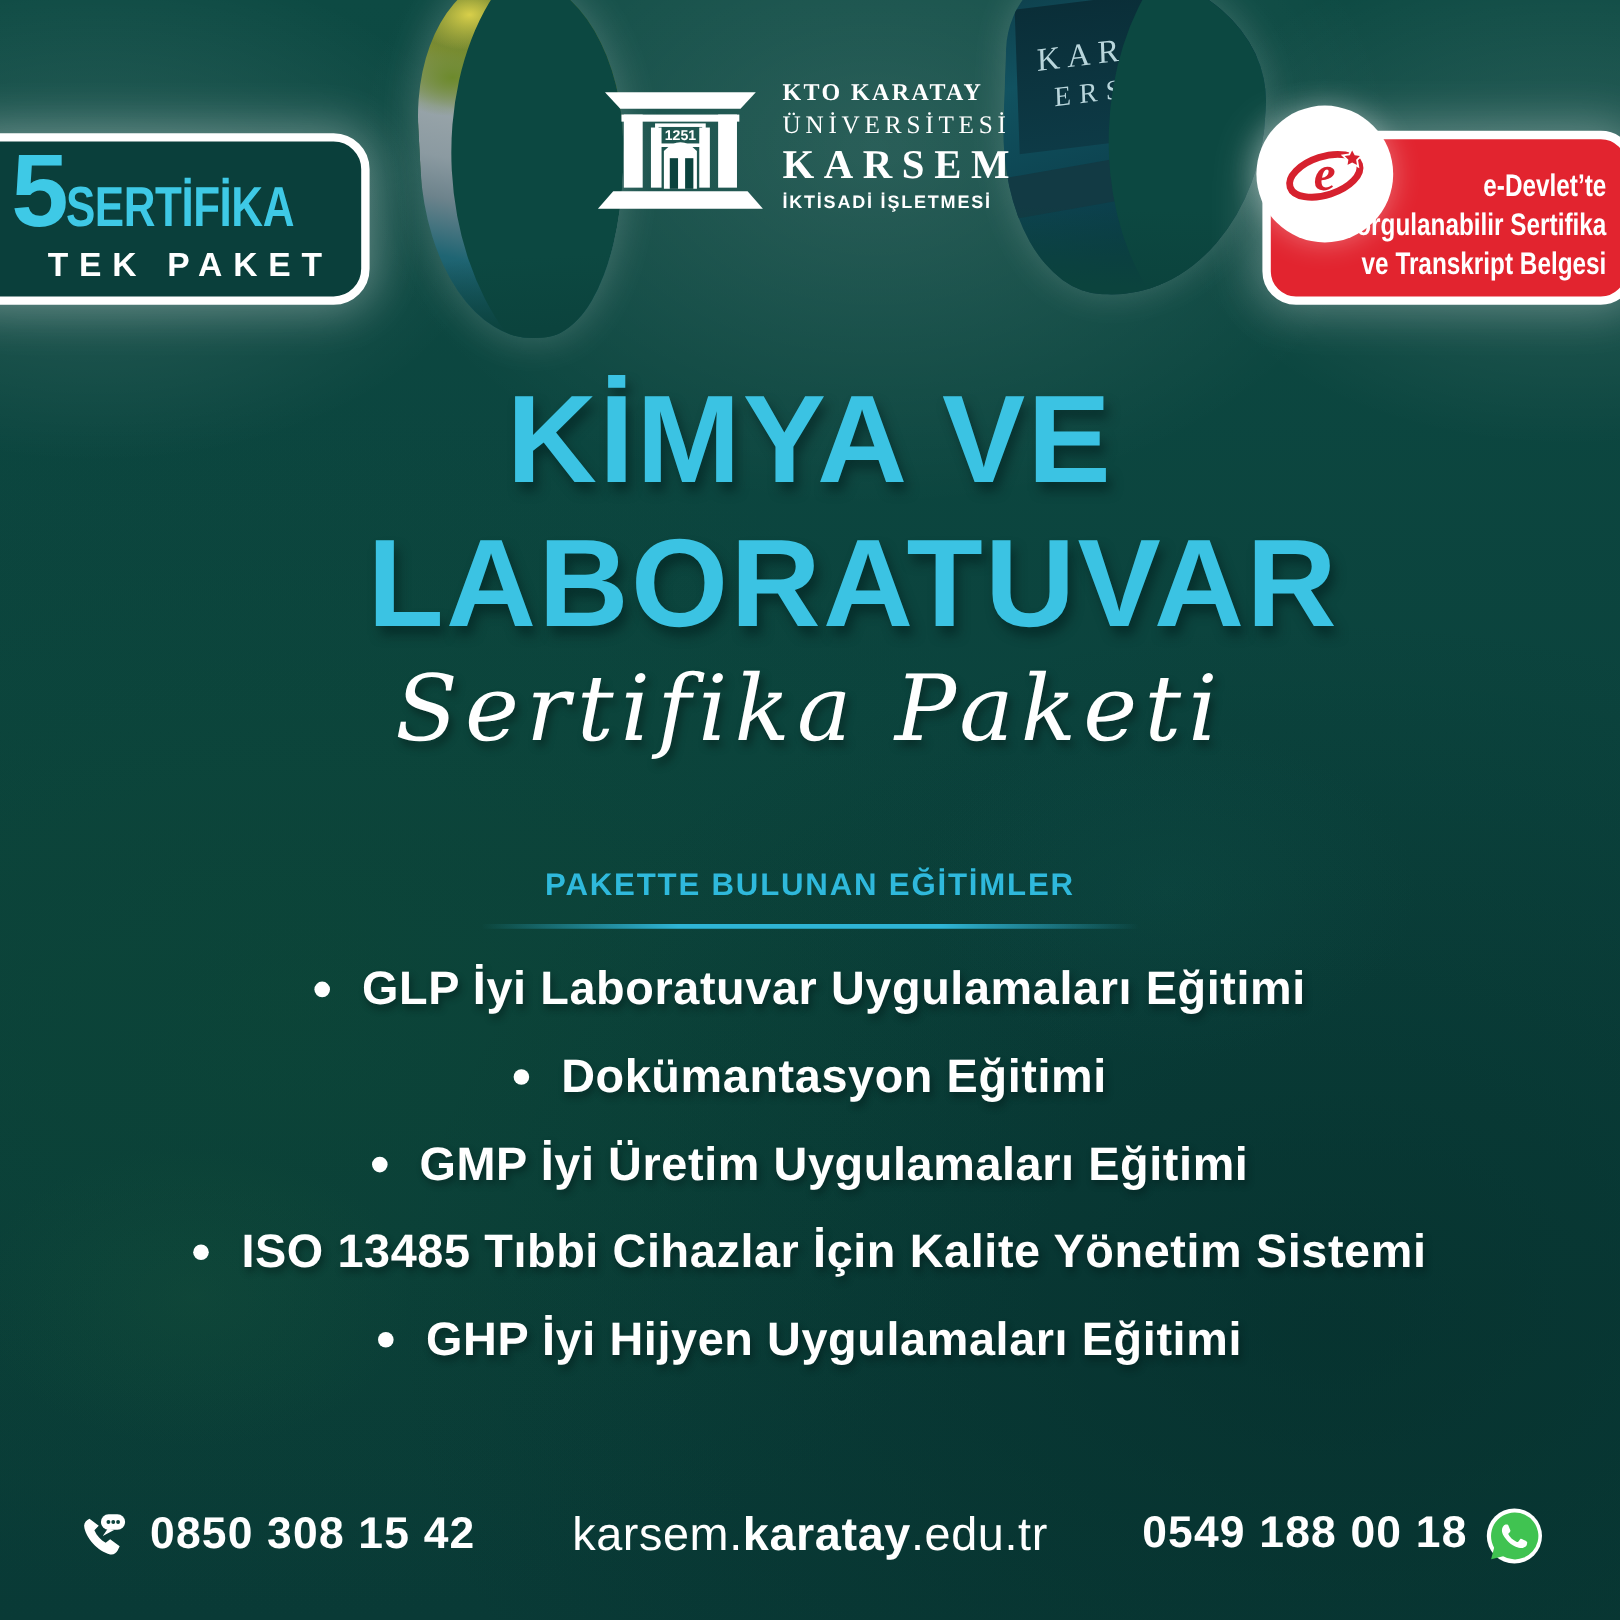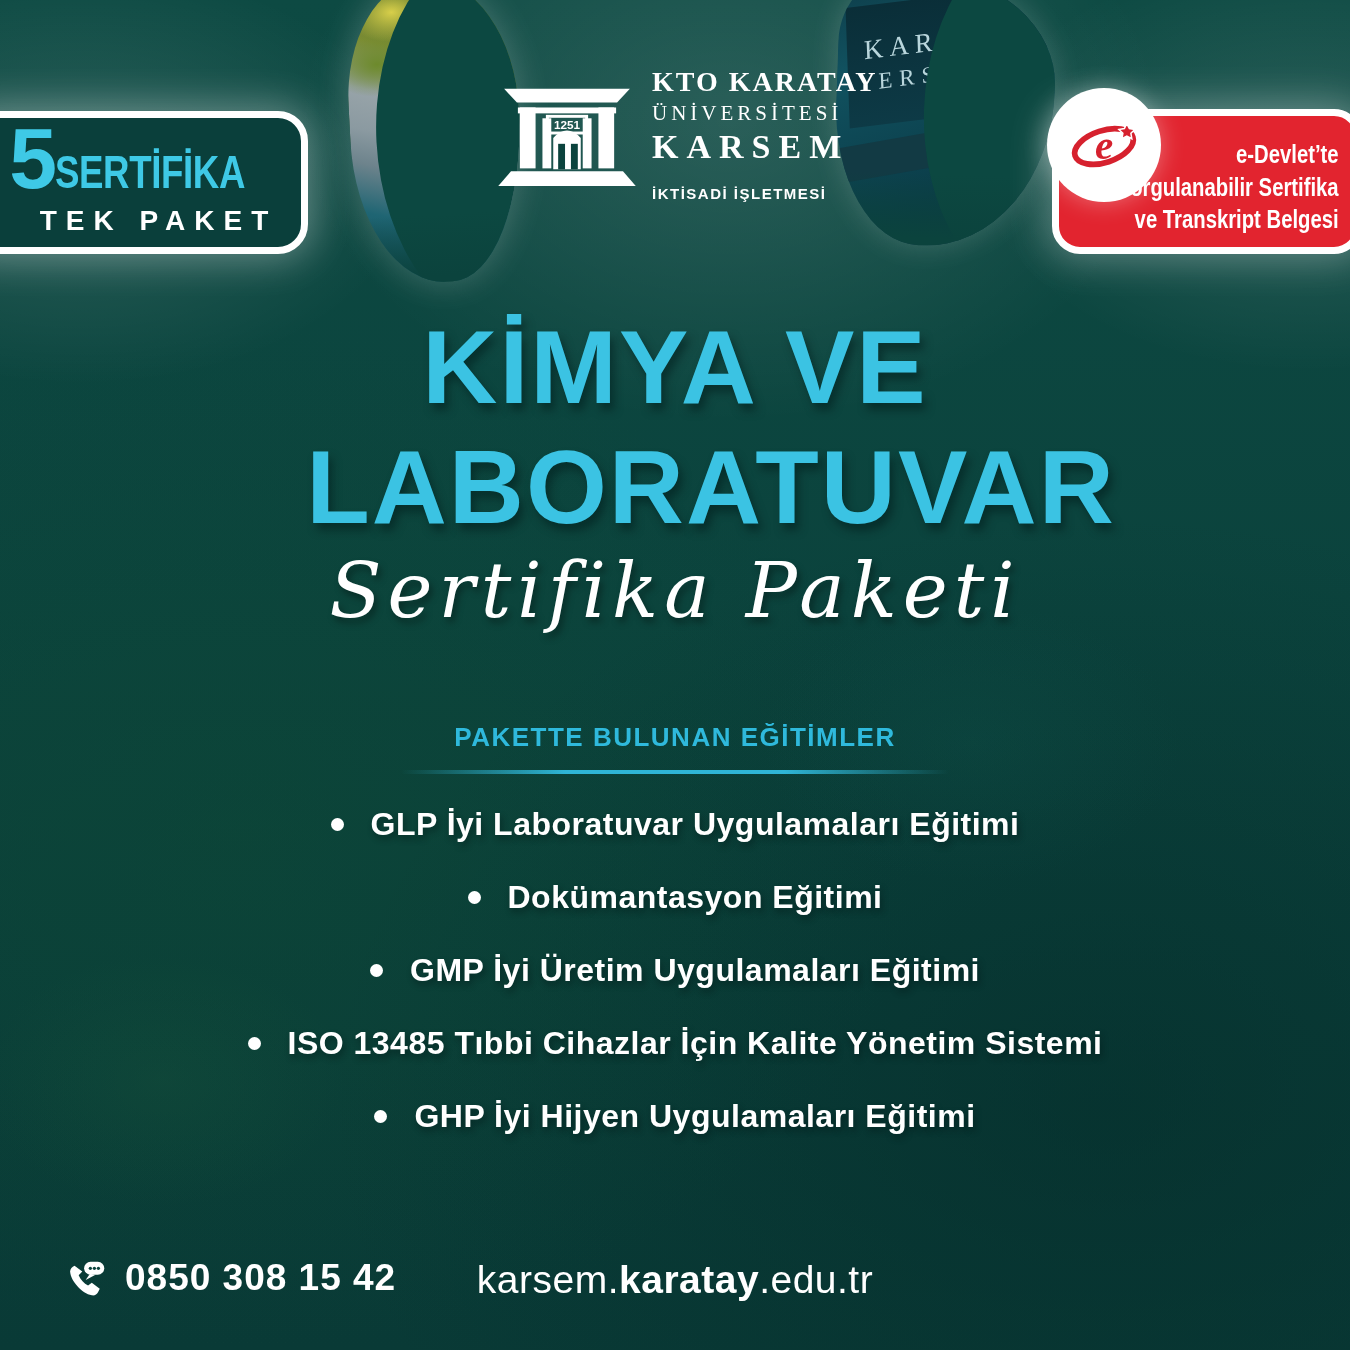--- a/index.html
+++ b/index.html
@@ -75,24 +75,24 @@
     display:flex;flex-direction:column;align-items:center;justify-content:center;
     padding-left:44px;box-sizing:border-box;
   }
   .bl-line1{display:flex;align-items:baseline;margin-top:-6px;}
   .bl-num{font-size:86px;font-weight:700;color:#3ec9e6;line-height:0.85;letter-spacing:-2px;}
   .bl-word{font-size:47px;font-weight:700;color:#3ec9e6;transform:scaleX(0.78);transform-origin:left bottom;letter-spacing:-0.5px;white-space:nowrap;}
   .bl-line2{font-size:28px;font-weight:700;color:#ffffff;letter-spacing:9px;margin-top:6px;white-space:nowrap;text-indent:9px;text-align:right;}
   
   .logo{position:absolute;left:498px;top:66px;display:flex;align-items:center;gap:16px;z-index:6;color:#fff;}
   .logo-text{display:flex;flex-direction:column;}
-  .lt1{font-family:"Liberation Serif",serif;font-size:28px;font-weight:600;letter-spacing:2px;white-space:nowrap;}
+  .lt1{font-family:"Liberation Serif",serif;font-size:20px;font-weight:600;letter-spacing:2px;white-space:nowrap;}
   .lt2{font-family:"Liberation Serif",serif;font-size:21px;letter-spacing:4px;margin-top:3px;white-space:nowrap;}
   .lt3{font-family:"Liberation Serif",serif;font-size:34px;font-weight:700;letter-spacing:8px;margin-top:2px;white-space:nowrap;}
-  .lt4{font-size:15px;font-weight:700;letter-spacing:1.5px;margin-top:19px;white-space:nowrap;}
+  .lt4{font-size:15px;font-weight:700;letter-spacing:1.5px;margin-top:3px;white-space:nowrap;}
   
   .badge-right{
     position:absolute;right:-12px;top:109px;width:310px;height:145px;z-index:5;
     background:#e2242f;border:7px solid #ffffff;border-radius:28px;
     box-shadow:0 0 38px 6px rgba(255,255,255,0.30);box-sizing:border-box;
   }
   .br-circle{
     position:absolute;left:-12px;top:-28px;width:114px;height:114px;border-radius:50%;
     background:#ffffff;display:flex;align-items:center;justify-content:center;
     box-shadow:0 0 24px rgba(255,255,255,0.35);
@@ -121,21 +121,21 @@
     color:#2fb9dc;font-weight:700;font-size:26px;letter-spacing:1.5px;
   }
   .sec-line{
     position:absolute;left:50%;top:770px;transform:translateX(-50%);z-index:4;
     width:548px;height:4px;border-radius:2px;
     background:linear-gradient(90deg, rgba(47,181,214,0) 0%, #2fb5d6 30%, #2fb5d6 70%, rgba(47,181,214,0) 100%);
   }
   .items{position:absolute;left:0;top:788px;width:100%;z-index:4;display:flex;flex-direction:column;}
   .item{
     height:73px;display:flex;align-items:center;justify-content:center;
-    color:#ffffff;font-weight:700;font-size:32px;letter-spacing:0.5px;
+    color:#ffffff;font-weight:700;font-size:39px;letter-spacing:0.5px;
     text-shadow:2px 4px 6px rgba(0,20,20,0.45);white-space:nowrap;
   }
   .bullet{width:13px;height:13px;border-radius:50%;background:#ffffff;margin-right:27px;flex:0 0 auto;}
   
   .footer{
     position:absolute;left:0;right:0;top:1248px;height:64px;z-index:4;
     display:flex;align-items:center;justify-content:space-between;
     padding:0 64px;color:#ffffff;
   }
   .f-left,.f-right{display:flex;align-items:flex-start;gap:15px;font-weight:700;font-size:37px;letter-spacing:1px;white-space:nowrap;}
@@ -250,15 +250,23 @@
         <path d="M27 17.5 l-4.4 6.5 9.8-5.2 z" fill="#ffffff"></path>
         <circle cx="27.5" cy="11.8" r="1.7" fill="#0b433d"></circle>
         <circle cx="31.7" cy="11.8" r="1.7" fill="#0b433d"></circle>
         <circle cx="35.9" cy="11.8" r="1.7" fill="#0b433d"></circle>
       </svg>
       <span>0850 308 15 42</span>
     </div>
     <div class="f-site">
       <span>karsem.</span><b>karatay</b><span>.edu.tr</span>
     </div>
+    <div class="f-right">
+      <span>0549 188 00 18</span>
+      <svg class="icon-svg" width="48" height="48" viewBox="0 0 48 48">
+        <circle cx="24" cy="24" r="23" fill="#ffffff"></circle>
+        <path d="M24 4.5a19.5 19.5 0 0 0-16.9 29.2L4.6 43.4l10-2.6A19.5 19.5 0 1 0 24 4.5z" fill="#40c351"></path>
+        <path d="M33.6 28.2c-.5-.3-3.1-1.5-3.6-1.7-.5-.2-.8-.3-1.2.3-.3.5-1.3 1.6-1.6 2-.3.3-.6.4-1.1.1-3-1.5-5-2.7-7-6.1-.5-.9.5-.8 1.5-2.7.2-.3.1-.6 0-.9s-1.2-2.8-1.6-3.9c-.4-1-.9-.9-1.2-.9h-1c-.3 0-.9.1-1.4.7-.5.5-1.8 1.8-1.8 4.3s1.9 5 2.1 5.4c.3.4 3.7 5.6 8.9 7.9 3.3 1.4 4.6 1.5 6.2 1.3 1-.2 3.1-1.3 3.5-2.5.4-1.2.4-2.3.3-2.5-.1-.2-.5-.4-1-.6z" fill="#ffffff"></path>
+      </svg>
+    </div>
   </div>
 
 </div>
 
 </body></html>

